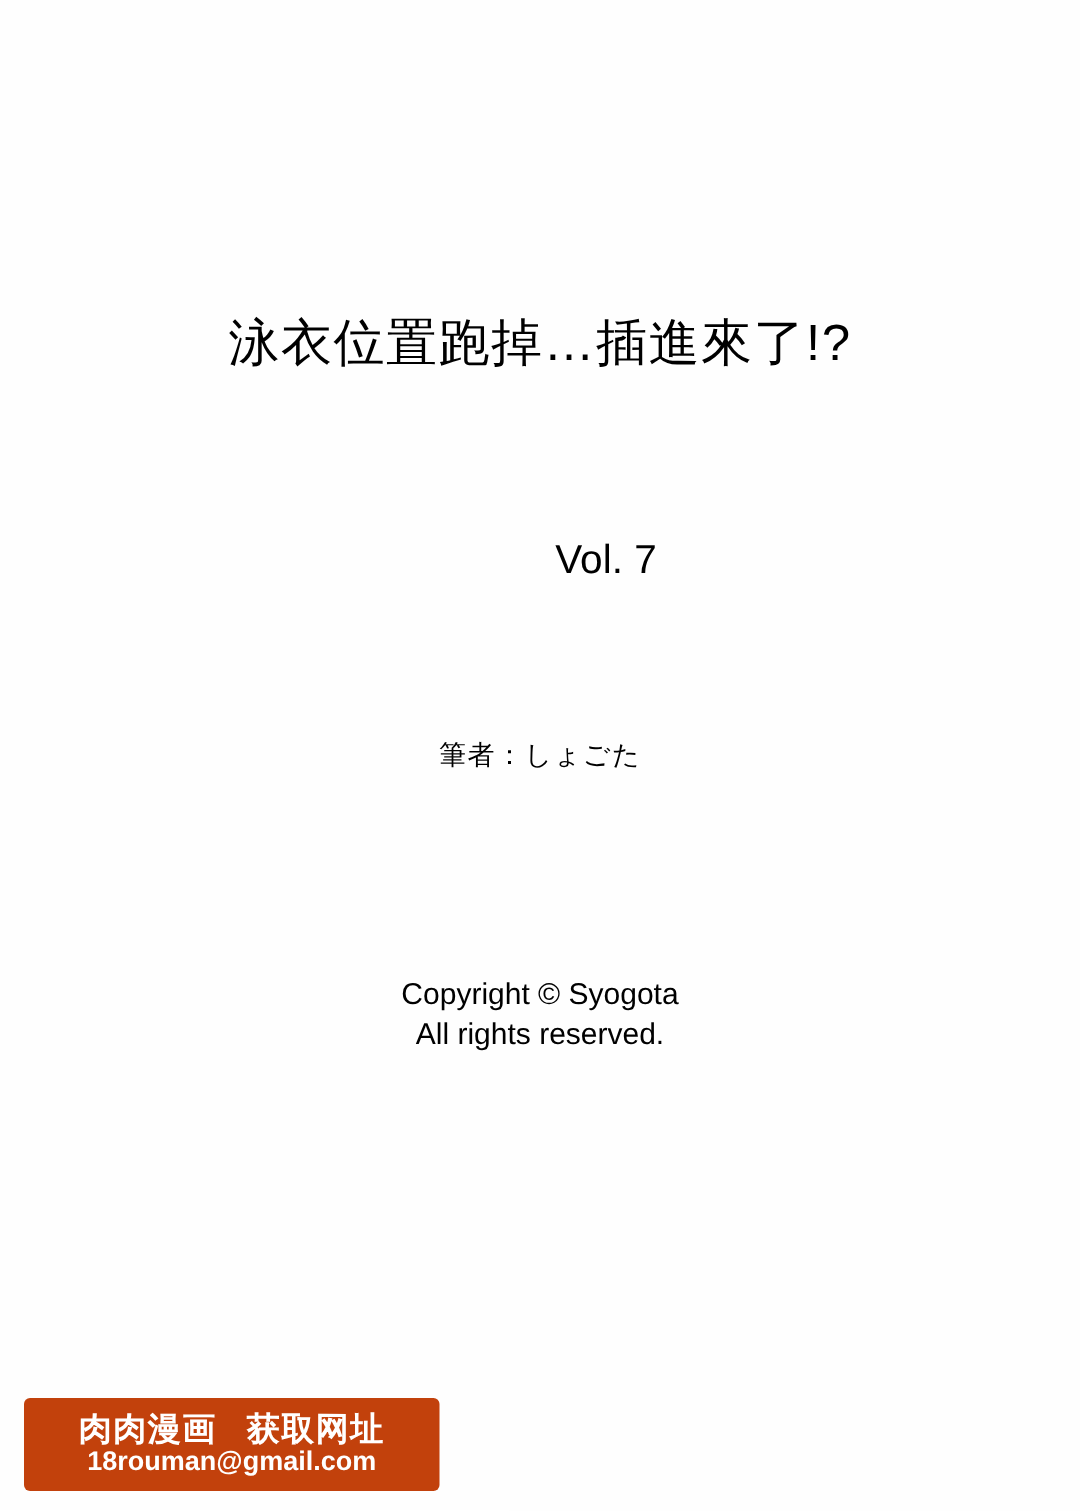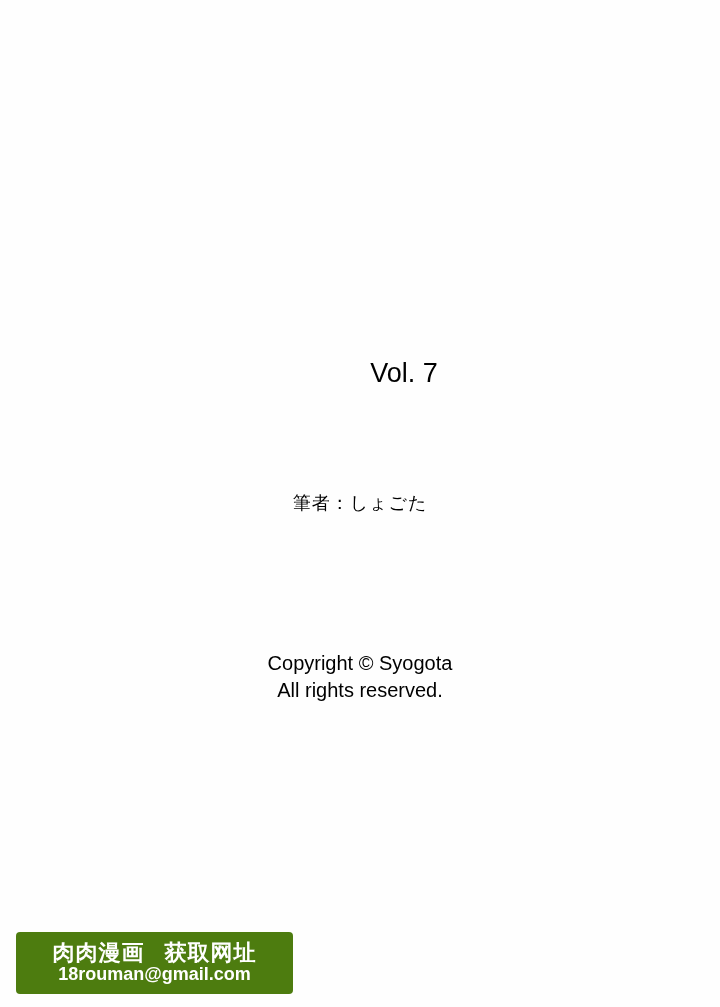--- a/index.html
+++ b/index.html
@@ -88,31 +88,32 @@
     font-size: 18px;
     white-space: nowrap;
   }
 </style>
 </head>
 <body>
 
 <div class="page" style="background: rgb(254, 254, 254); color: rgb(0, 0, 0);">
 
   <div class="centered title-block">
+    <div class="title-line1">泳衣位置跑掉…插進來了!?</div>
   </div>
 
   <div class="centered volume">Vol. 7</div>
 
   <div class="centered author">筆者：しょごた</div>
 
   <div class="centered copyright-block">
     <div class="copyright-line">Copyright © Syogota</div>
     <div class="copyright-line">All rights reserved.</div>
   </div>
 
-  <div class="watermark" id="watermark-box" style="background: #4d7c0f; color: rgb(255, 255, 255);">
+  <div class="watermark" id="watermark-box" style="background: #c2410c; color: rgb(255, 255, 255);">
     <div class="wm-line1">
       <span>肉肉漫画</span><span class="wm-gap"></span><span>获取网址</span>
     </div>
     <div class="wm-line2">18rouman@gmail.com</div>
   </div>
 
 </div>
 
 </body></html>

